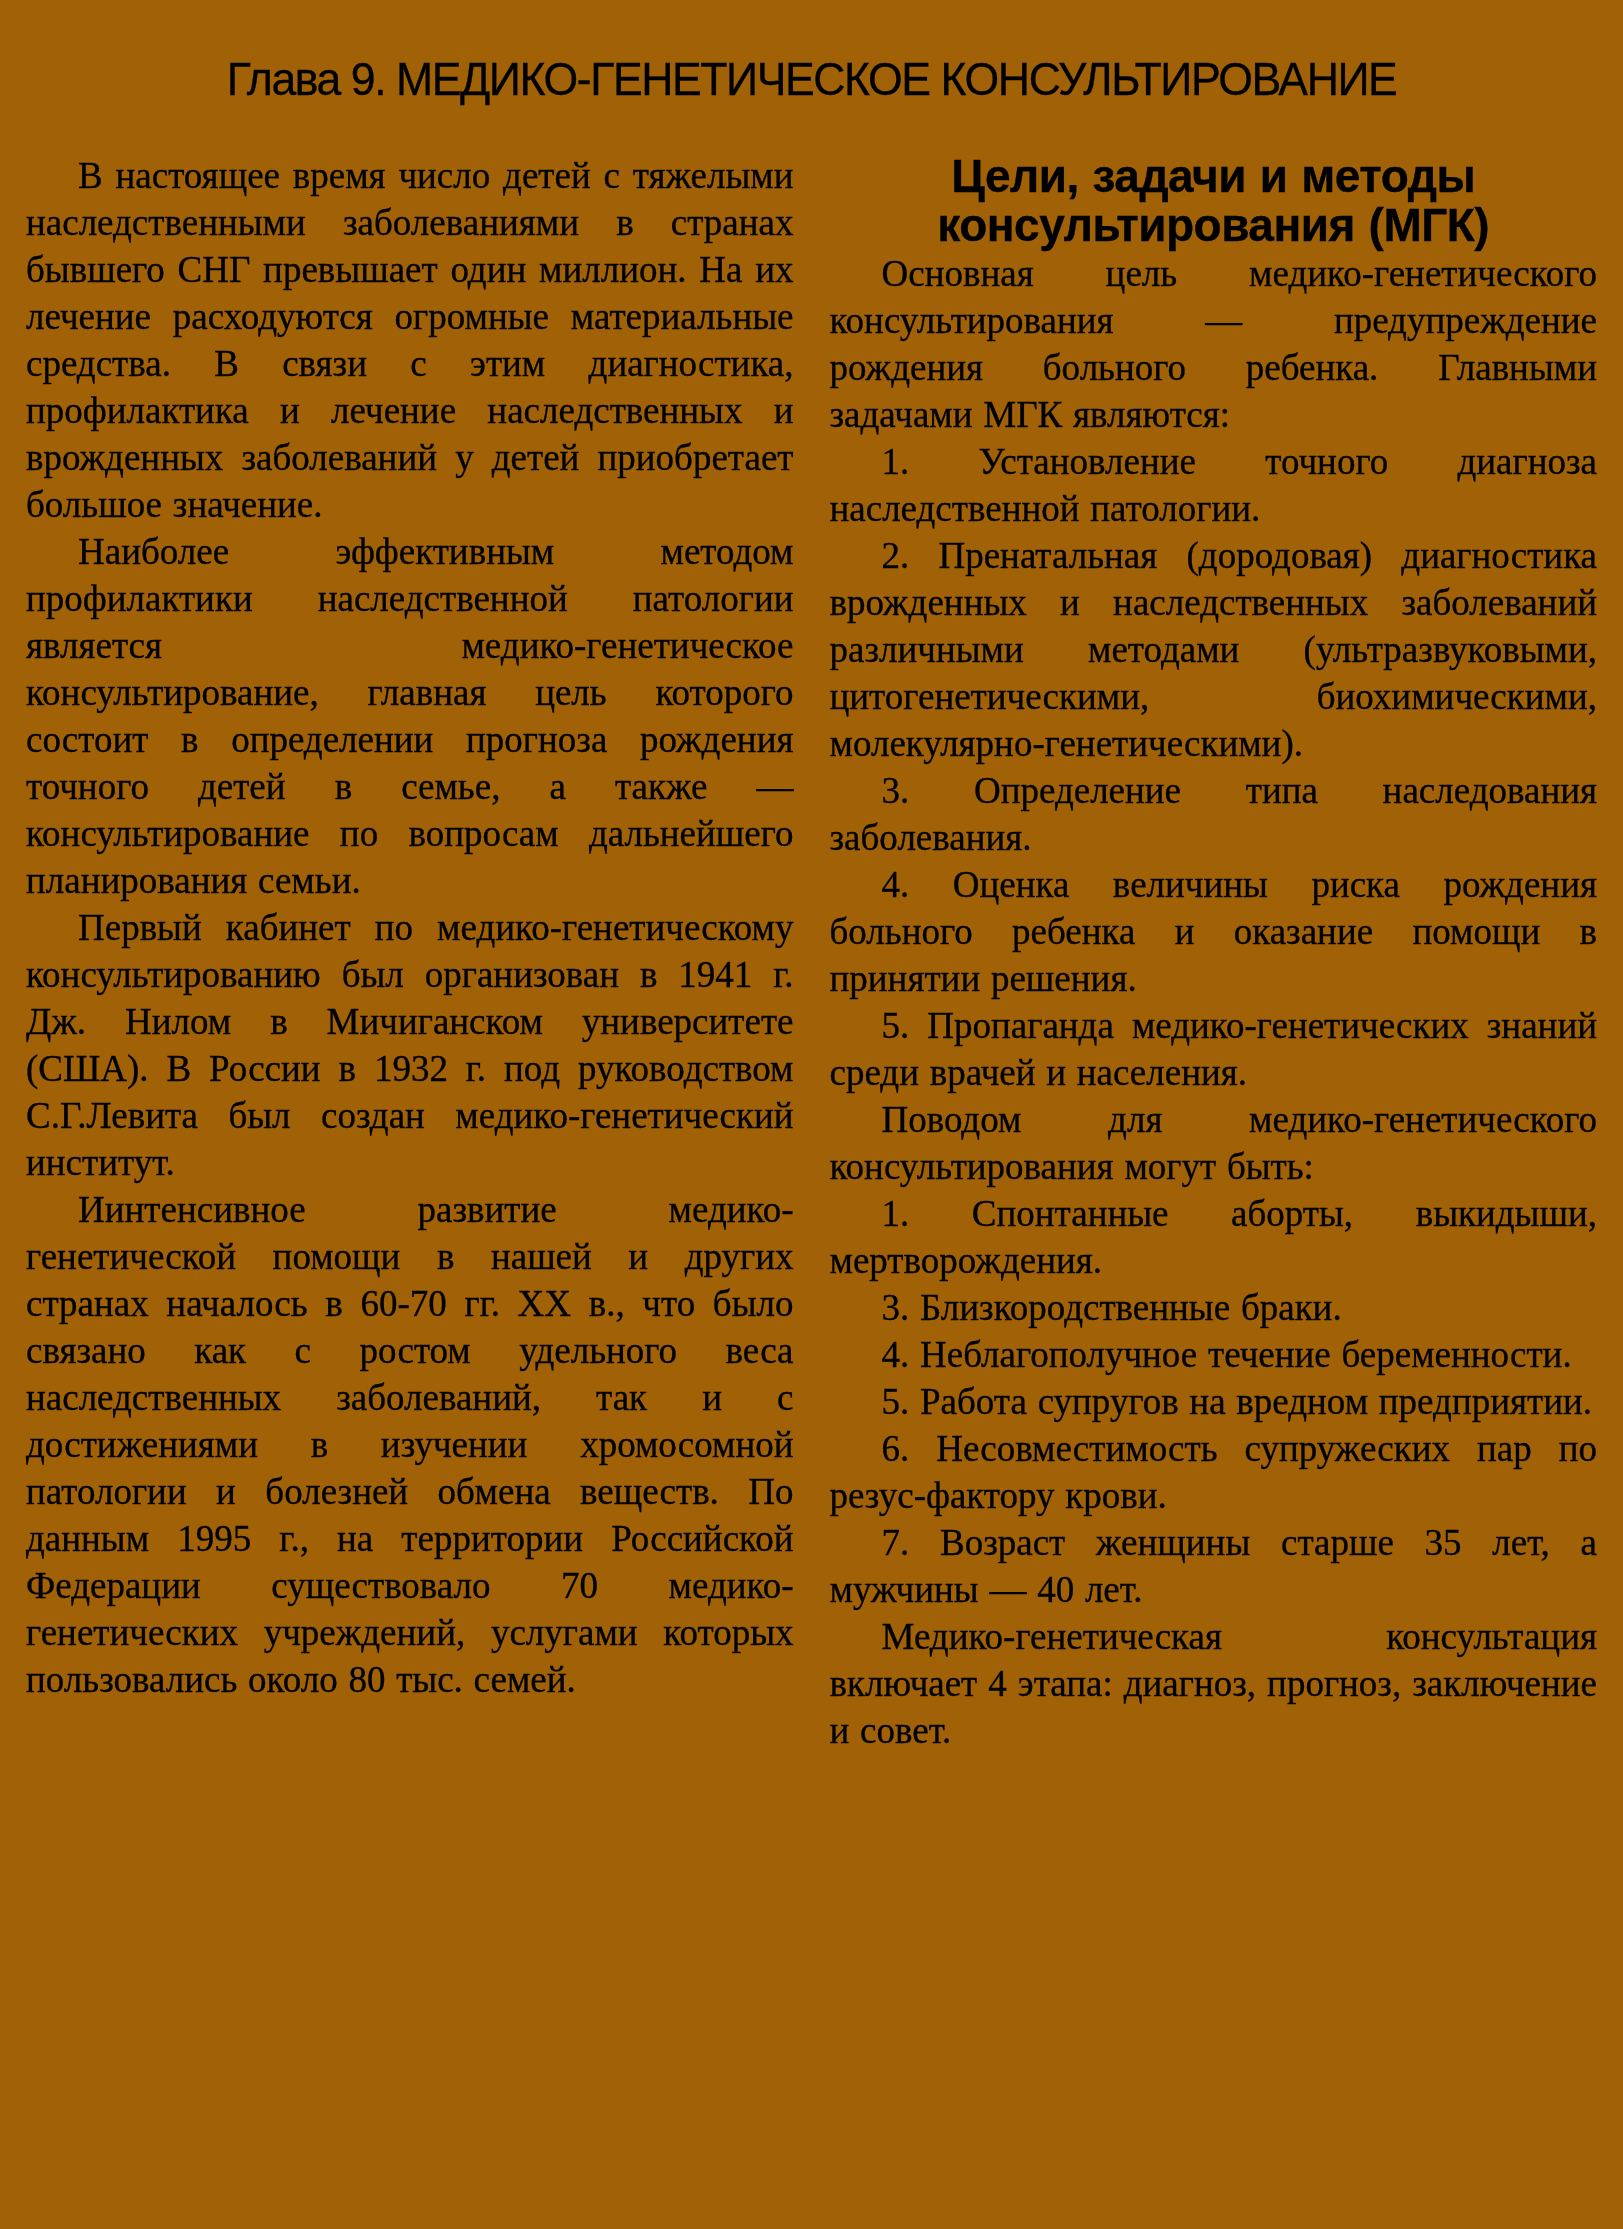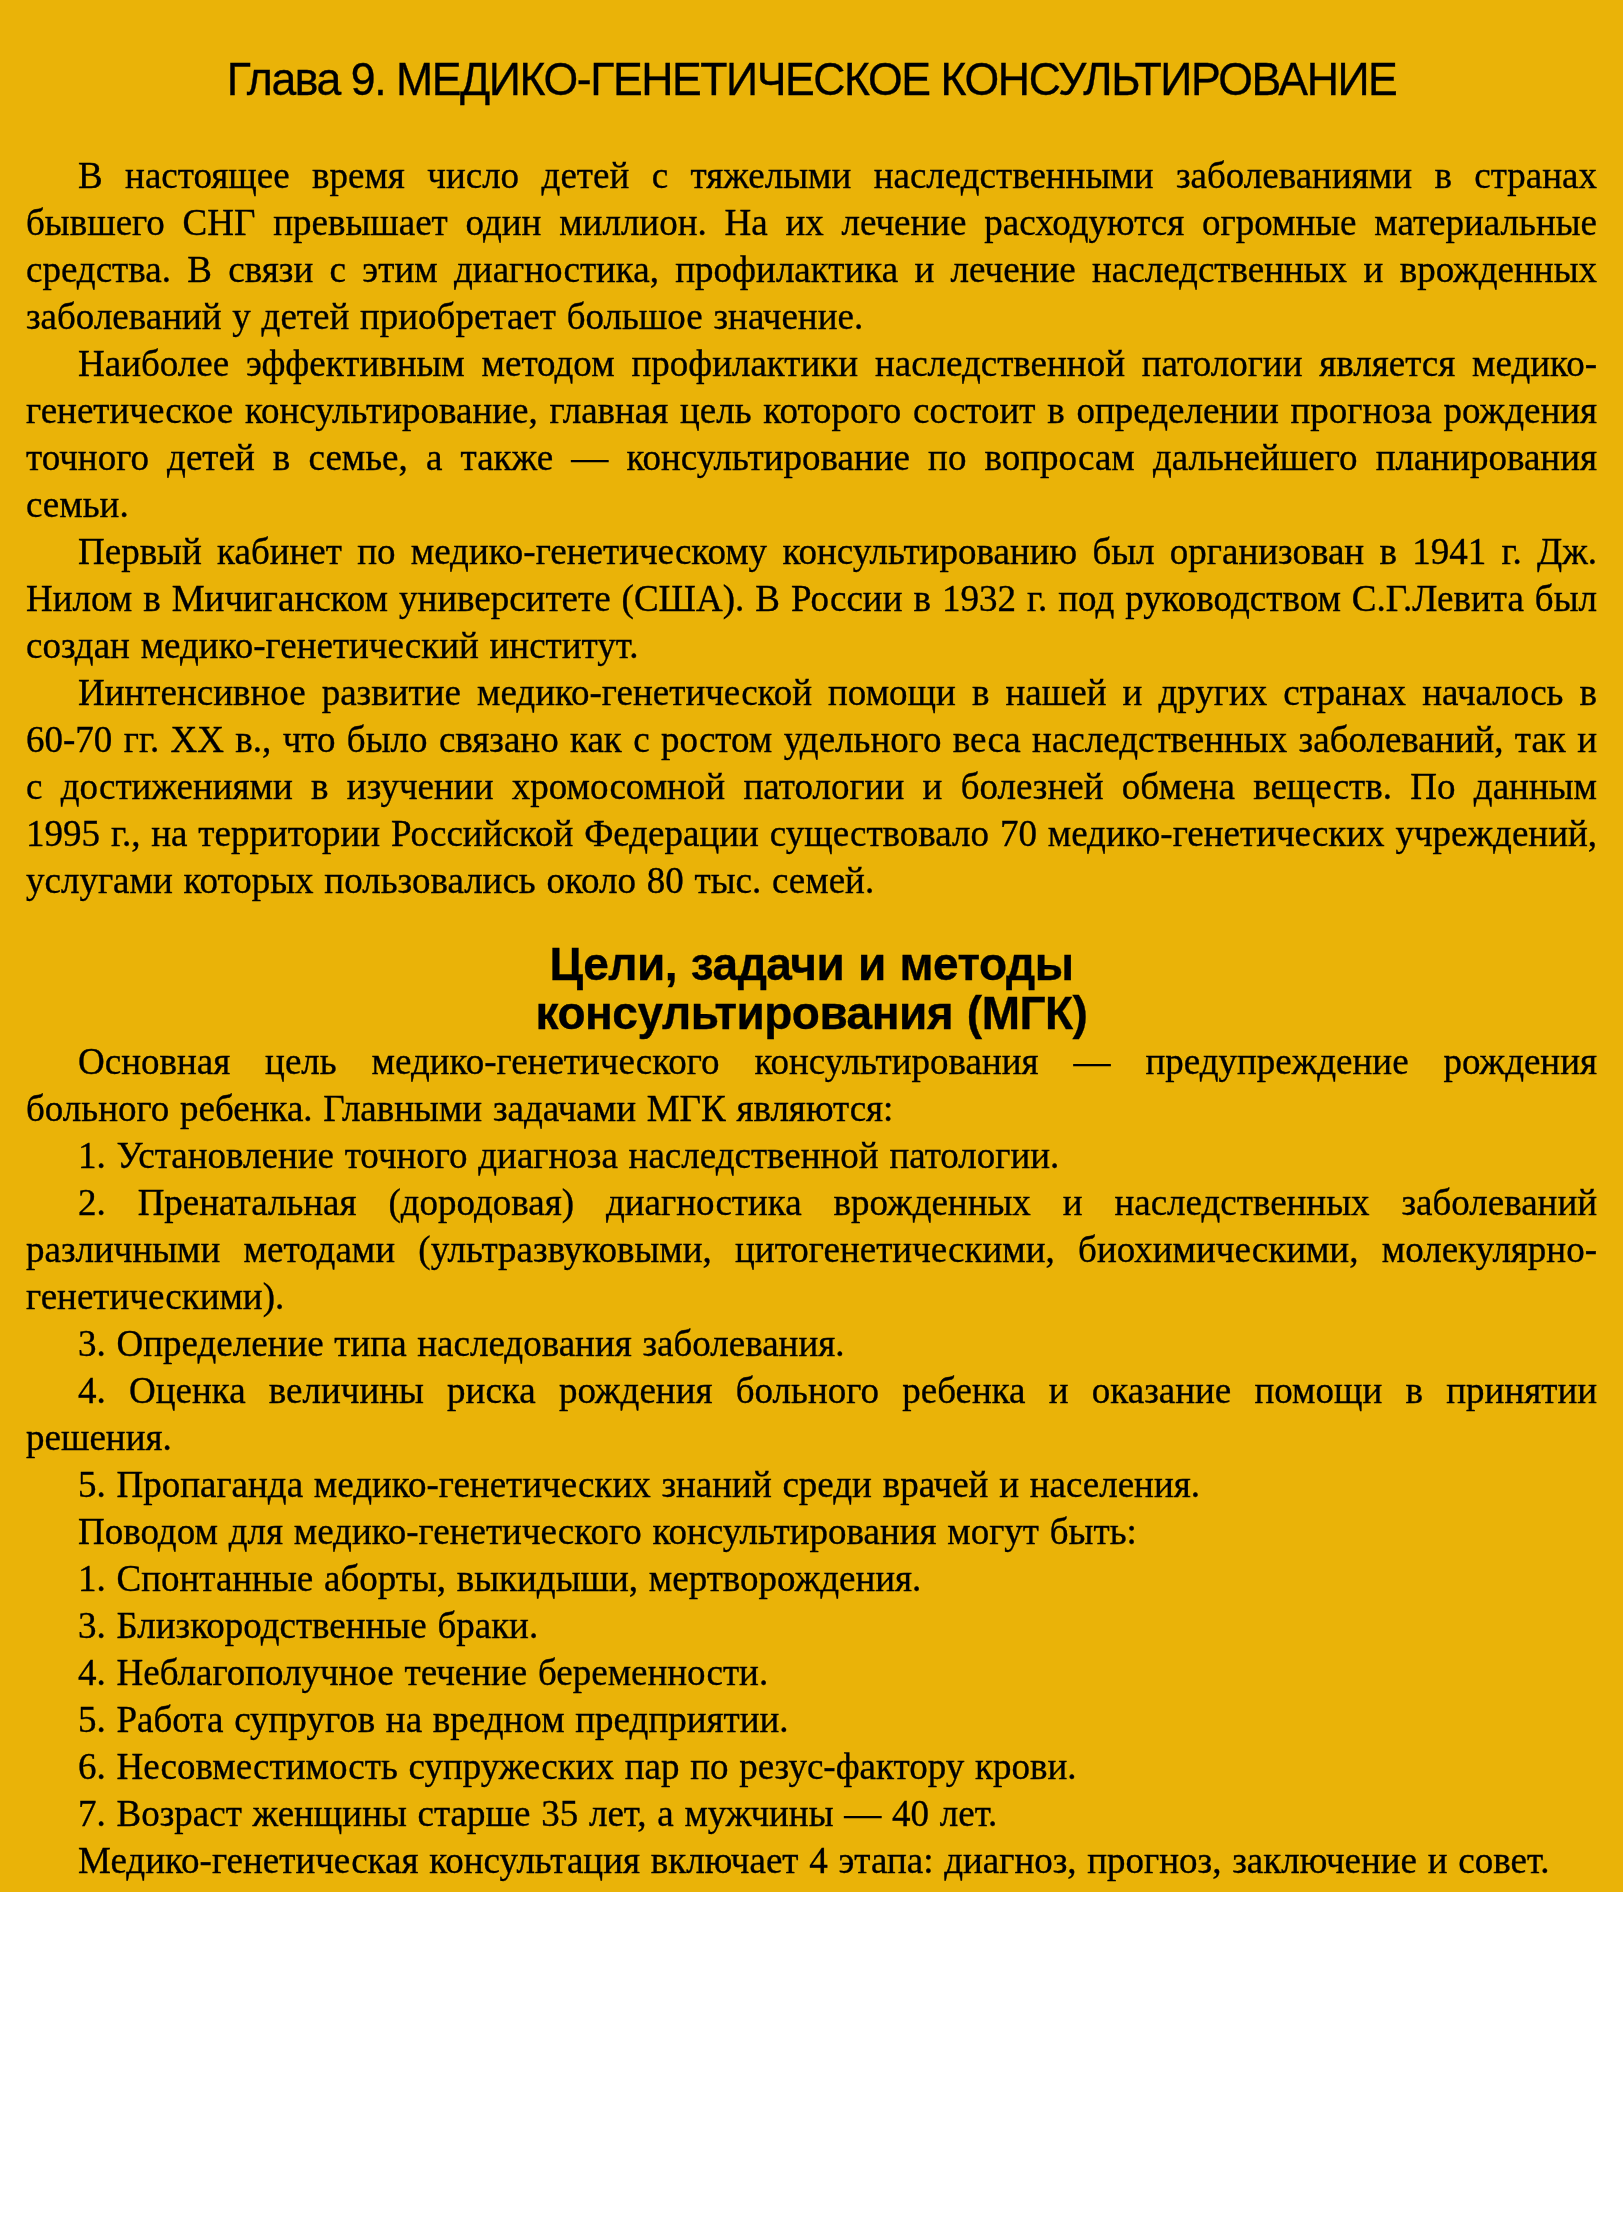--- a/index.html
+++ b/index.html
@@ -3,42 +3,41 @@
 <meta charset="utf-8">
 <style>
   html, body {
     margin: 0;
     padding: 0;
     background: #ffffff;
   }
   .page {
     position: relative;
     width: 1623px;
-    height: 1892px;
-    background: #eab308;
+    height: 2229px;
+    background: #a16207;
     color: #000000;
     overflow: hidden;
     -webkit-text-stroke: 0.35px currentColor;
   }
   .chapter-title {
     margin: 0;
     padding-top: 52px;
     text-align: center;
     font-family: "Liberation Sans", sans-serif;
     font-weight: 400;
     font-size: 46px;
     letter-spacing: -1.5px;
     transform: scaleX(0.97);
   }
   .columns {
     display: flex;
     gap: 36px;
     padding: 0 26px;
     margin-top: 46px;
-    flex-direction: column;
   }
   .col {
     flex: 1 1 0;
     font-family: "Liberation Serif", serif;
     font-size: 37px;
     line-height: 47px;
     text-align: justify;
     word-spacing: 1.5px;
   }
   .col p {

